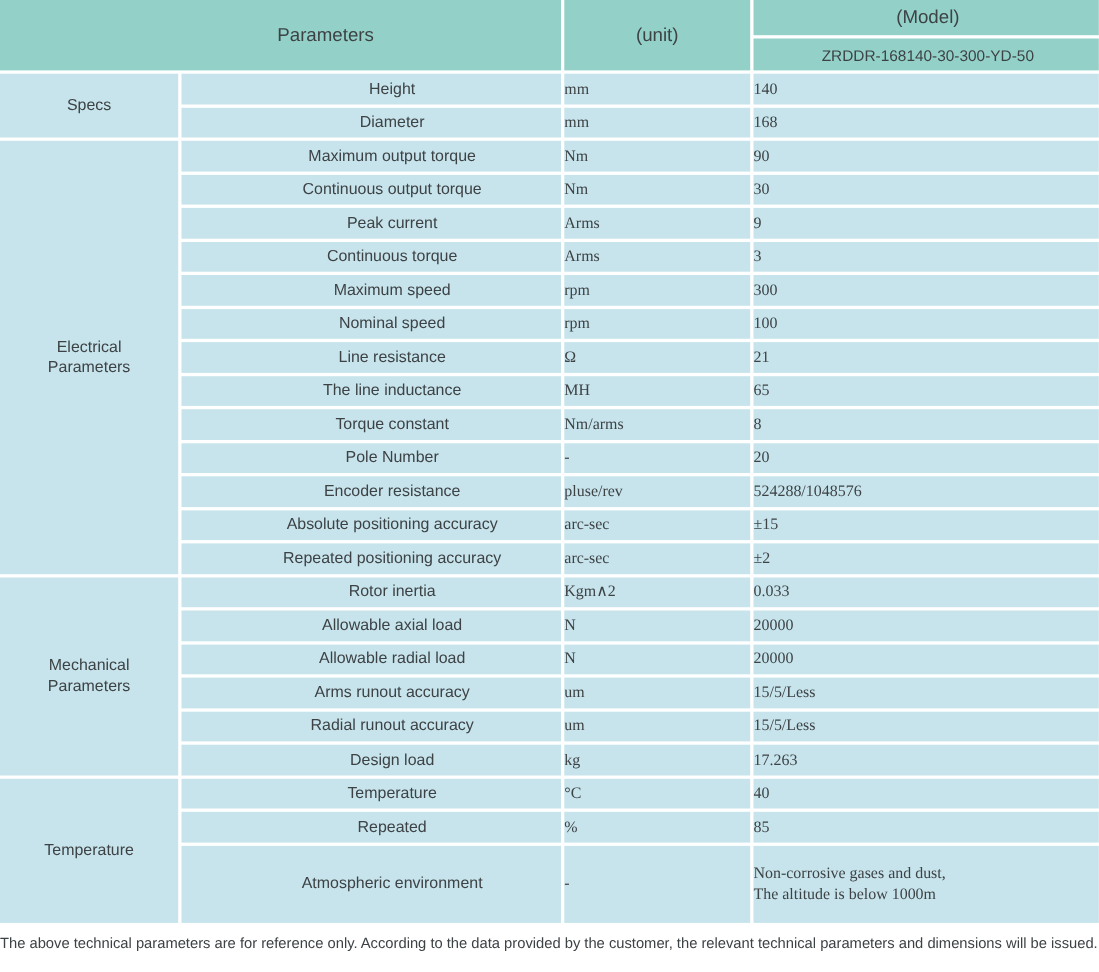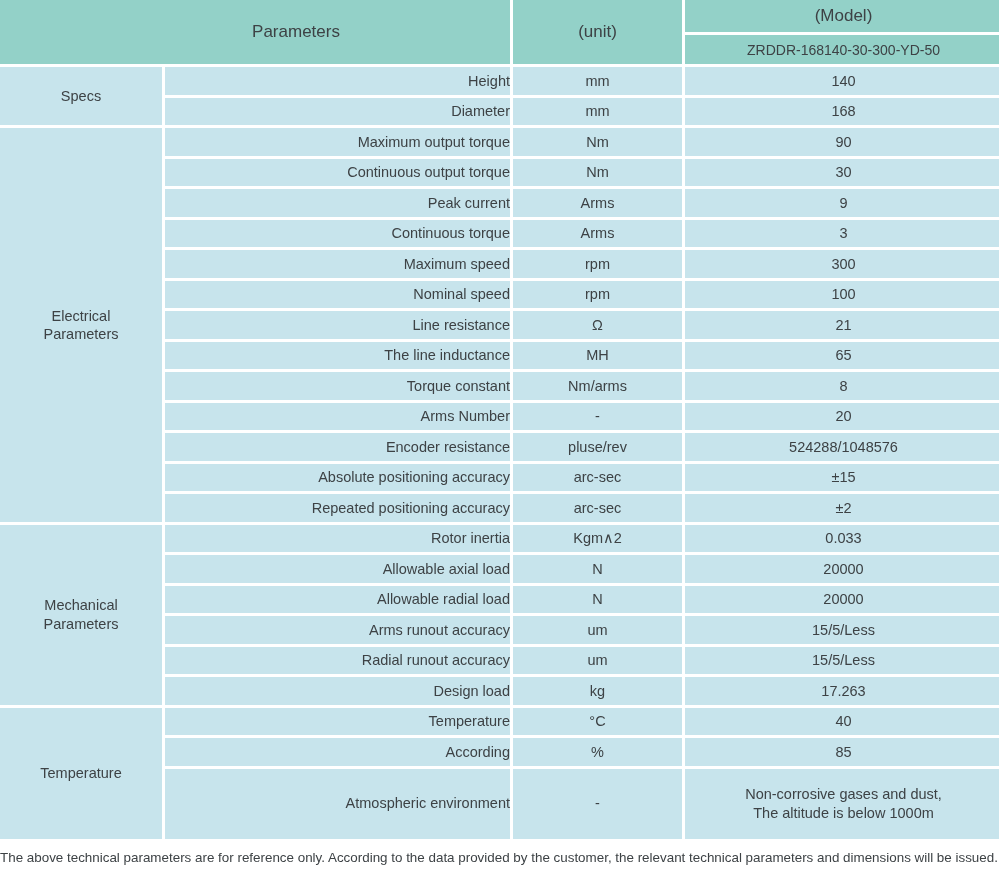--- a/index.html
+++ b/index.html
@@ -44,22 +44,22 @@
   th.model-num { font-size: 14px; }
 
   tbody td {
     background: var(--row-bg, #c7e4ec);
     height: 27.5px;
     font-size: 14.5px;
     line-height: 1.25;
   }
   tbody tr.tall td { height: 70px; }
   td.category { text-align: center; }
-  td.param { text-align: right; padding-left: 38px; }
-  td.unit, td.value { text-align: center; }
+  td.param { text-align: center; padding-left: 38px; }
+  td.unit, td.value { text-align: left; font-family: Liberation Serif, serif; }
 
   .footer-note {
     width: 989px;
     margin-top: 8px;
     text-align: center;
     font-size: 13.4px;
     color: var(--text, #3d4245);
     white-space: nowrap;
   }
 </style>
@@ -141,21 +141,21 @@
           <td class="param">The line inductance</td>
           <td class="unit">MH</td>
           <td class="value">65</td>
         </tr>
         <tr>
           <td class="param">Torque constant</td>
           <td class="unit">Nm/arms</td>
           <td class="value">8</td>
         </tr>
         <tr>
-          <td class="param">Arms Number</td>
+          <td class="param">Pole Number</td>
           <td class="unit">-</td>
           <td class="value">20</td>
         </tr>
         <tr>
           <td class="param">Encoder resistance</td>
           <td class="unit">pluse/rev</td>
           <td class="value">524288/1048576</td>
         </tr>
         <tr>
           <td class="param">Absolute positioning accuracy</td>
@@ -203,21 +203,21 @@
         </tr>
         <tr>
           <td class="category" rowspan="3">
             <div>Temperature</div>
           </td>
           <td class="param">Temperature</td>
           <td class="unit">°C</td>
           <td class="value">40</td>
         </tr>
         <tr>
-          <td class="param">According</td>
+          <td class="param">Repeated</td>
           <td class="unit">%</td>
           <td class="value">85</td>
         </tr>
         <tr class="tall">
           <td class="param">Atmospheric environment</td>
           <td class="unit">-</td>
           <td class="value">
             <div>Non-corrosive gases and dust,</div>
             <div>The altitude is below 1000m</div>
           </td>

